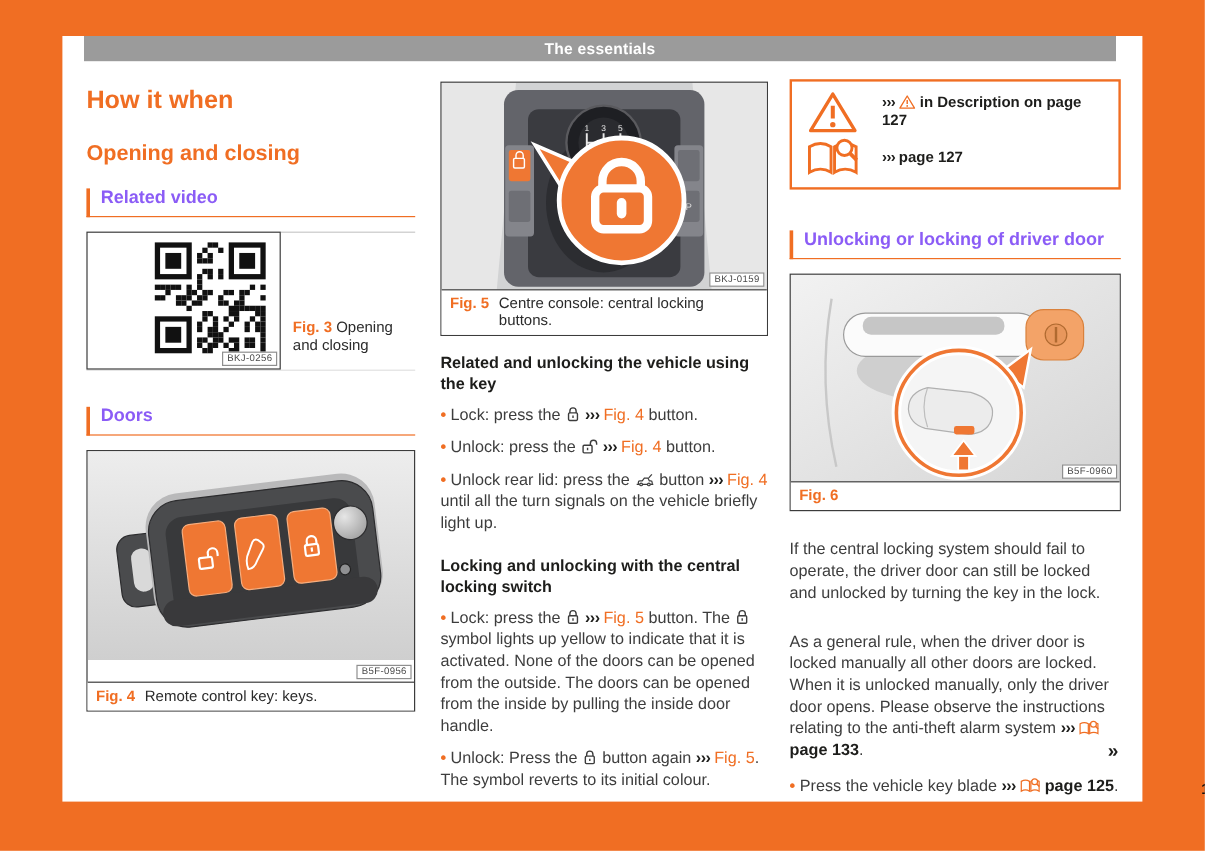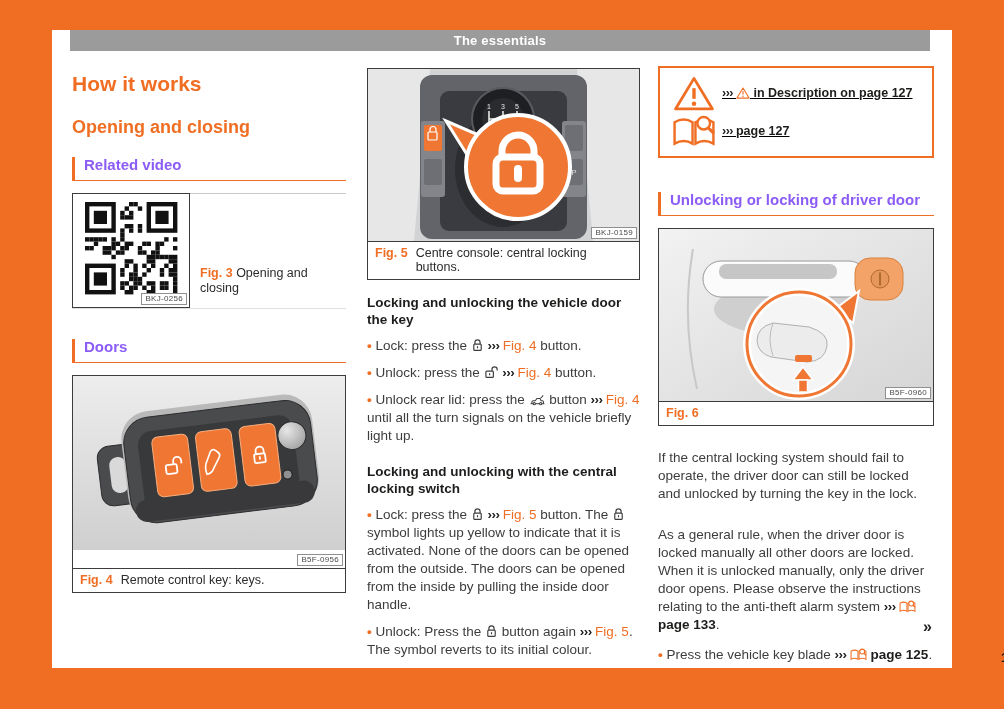--- a/index.html
+++ b/index.html
@@ -38,55 +38,55 @@
   }
   .figcap{
     border-top:1px solid #3c3c3c;padding:4px 7px 5px 7px;font-size:12.5px;color:#2b2b2b;
     display:flex;gap:8px;align-items:baseline;background:#fff;line-height:14px;
   }
   .figlabel{color:#F06E23;font-weight:700;white-space:nowrap;}
   
   .fig3{margin-top:12px;display:flex;border-bottom:1px solid #e0e0e0;}
   .qrbox{
     width:116px;height:113px;border:1px solid #3c3c3c;position:relative;background:#fff;
-    display:flex;align-items:center;justify-content:center;flex:none;
+    display:flex;align-items:center;justify-content:center;flex:none;padding-left:44px;
   }
   .fig3cap{
     flex:1;border-top:1px solid #c9c9c9;display:flex;flex-direction:column;
     justify-content:flex-end;padding:0 0 12px 10px;font-size:12.5px;color:#2b2b2b;line-height:15px;
   }
   
   .bodyhead{margin:14px 0 0 0;font-size:13.5px;font-weight:700;color:#1d1d1b;line-height:17px;}
   .bullet{margin:9px 0 0 0;font-size:13.5px;color:#3d3d3d;line-height:18px;}
   .bullet::before{content:"\2022  ";color:#F06E23;font-weight:700;}
   .para{margin:23px 0 0 0;font-size:13.5px;color:#3d3d3d;line-height:18px;}
   .fig{color:#F06E23;}
   .arr{color:#1d1d1b;font-weight:800;letter-spacing:-.5px;}
   .b{color:#1d1d1b;font-weight:700;}
   .icn{display:inline-block;vertical-align:-2px;}
   
   .infobox{border:2px solid #F06E23;padding:6px 10px;margin-top:0;}
-  .inforow{display:flex;align-items:center;gap:4px;min-height:38px;text-decoration:underline;}
+  .inforow{display:flex;align-items:center;gap:17px;min-height:38px;}
   .inforow .bigicon{width:48px;display:flex;justify-content:center;flex:none;}
   .inforow .txt{font-size:12.5px;color:#1d1d1b;font-weight:700;line-height:15px;}
   .cont{position:absolute;right:2px;top:552px;font-size:16px;font-weight:800;color:#1d1d1b;}
   .pagenum{position:absolute;left:953px;top:651px;font-size:12.5px;font-weight:700;color:#111;margin-left:48px;}
   .col3{position:relative;height:600px;}
 </style>
 </head>
 <body>
 
 <div class="page">
 
   <div class="header-bar">
     <span>The essentials</span>
   </div>
 
   <div class="col col1">
-    <h1 class="title">How it works</h1>
+    <h1 class="title">How it when</h1>
     <h2 class="subtitle">Opening and closing</h2>
 
     <div class="sec-head">
       <span>Related video</span>
     </div>
 
     <div class="fig3">
       <div class="qrbox">
         <div id="qr"><svg width="96.4" height="96.4" viewBox="-2 -2 96.4 96.4">
               <rect x="44" y="0" width="4.4" height="4.4" fill="#111"></rect>
@@ -315,21 +315,21 @@
           <rect x="146" y="96" width="8" height="17" rx="4" fill="#ffffff"></rect>
         </svg>
         <span class="imgcode">BKJ-0159</span>
       </div>
       <div class="figcap">
         <span class="figlabel">Fig. 5</span>
         <span>Centre console: central locking buttons.</span>
       </div>
     </div>
 
-    <p class="bodyhead">Locking and unlocking the vehicle door the key</p>
+    <p class="bodyhead">Related and unlocking the vehicle using the key</p>
     <p class="bullet"><span>Lock: press the </span><svg class="icn" width="13" height="14" viewBox="0 0 14 15" fill="none" stroke="#3c3c3c" stroke-width="1.25">
           <path d="M4.2 6.5 V4.8 a2.8 2.8 0 0 1 5.6 0 V6.5"></path>
           <rect x="3" y="6.5" width="8" height="6.8" rx="1"></rect>
           <line x1="7" y1="8.8" x2="7" y2="11"></line>
         </svg><span> </span><span class="arr">››› </span><span class="fig">Fig. 4</span><span> button.</span></p>
     <p class="bullet"><span>Unlock: press the </span><svg class="icn" width="15" height="14" viewBox="0 0 16 15" fill="none" stroke="#3c3c3c" stroke-width="1.25">
           <path d="M8.5 6.5 V4.8 a2.8 2.8 0 0 1 5.6 0 V6"></path>
           <rect x="2" y="6.5" width="8" height="6.8" rx="1"></rect>
           <line x1="6" y1="8.8" x2="6" y2="11"></line>
         </svg><span> </span><span class="arr">››› </span><span class="fig">Fig. 4</span><span> button.</span></p>

